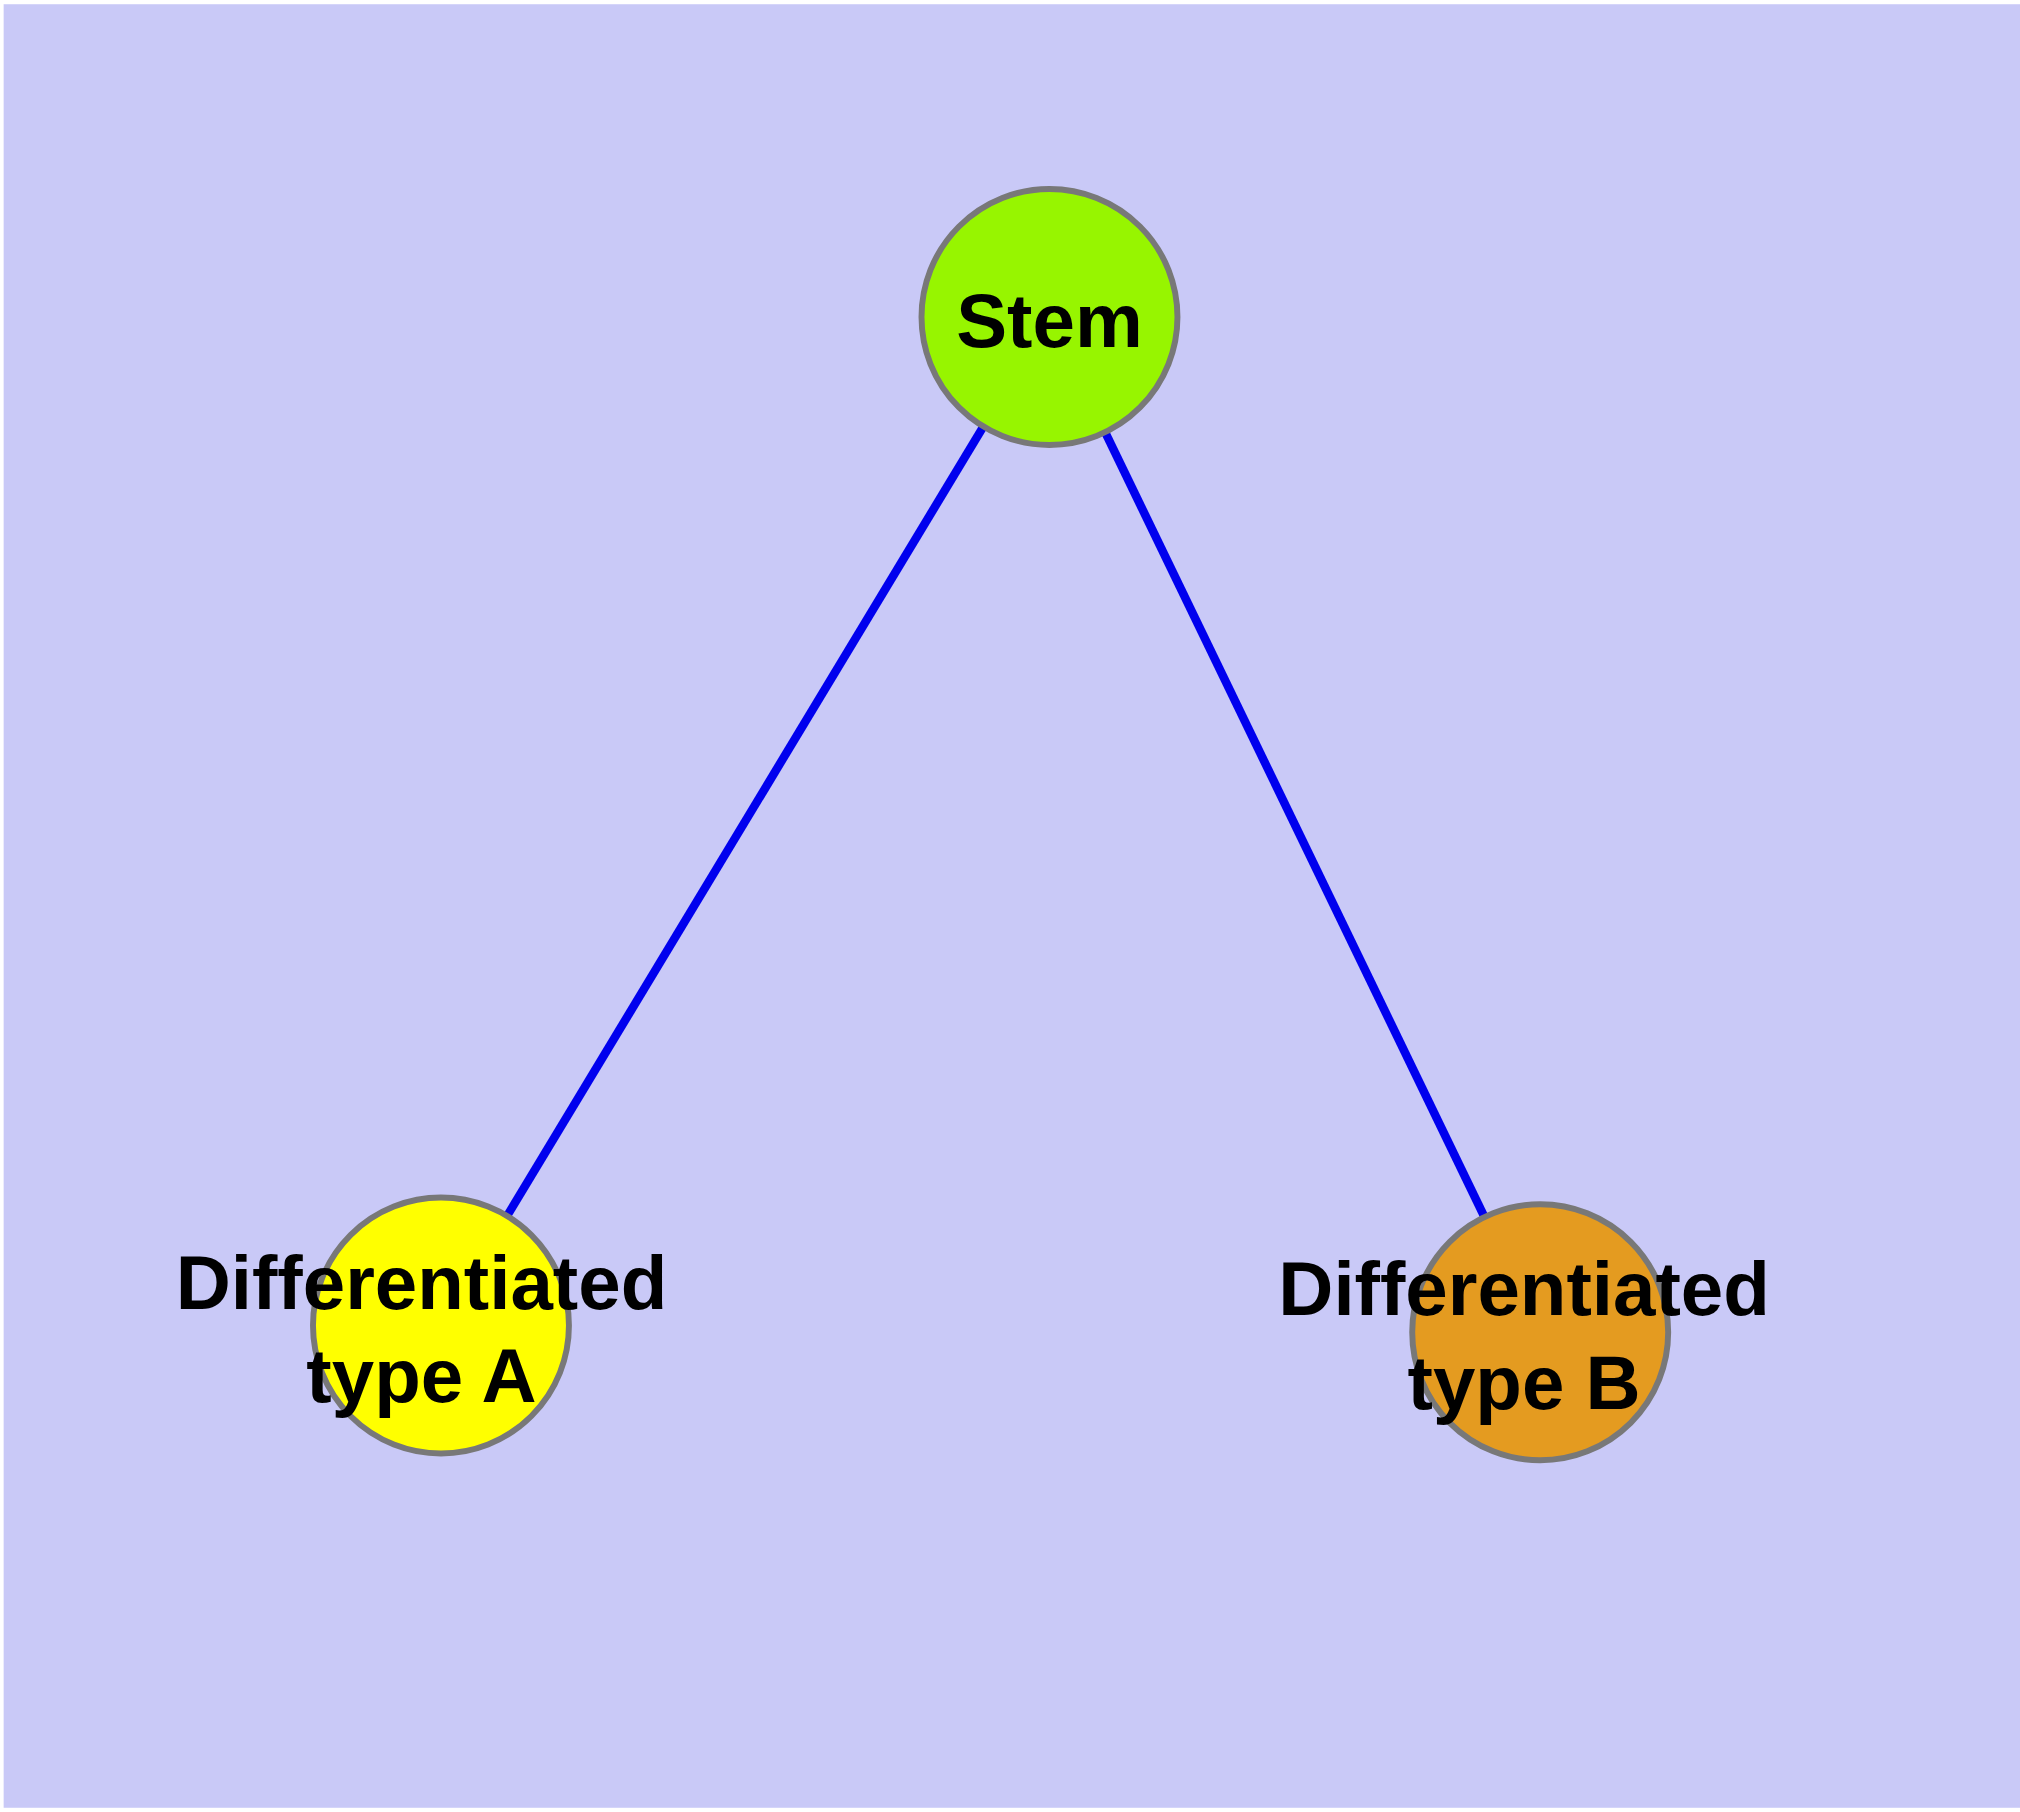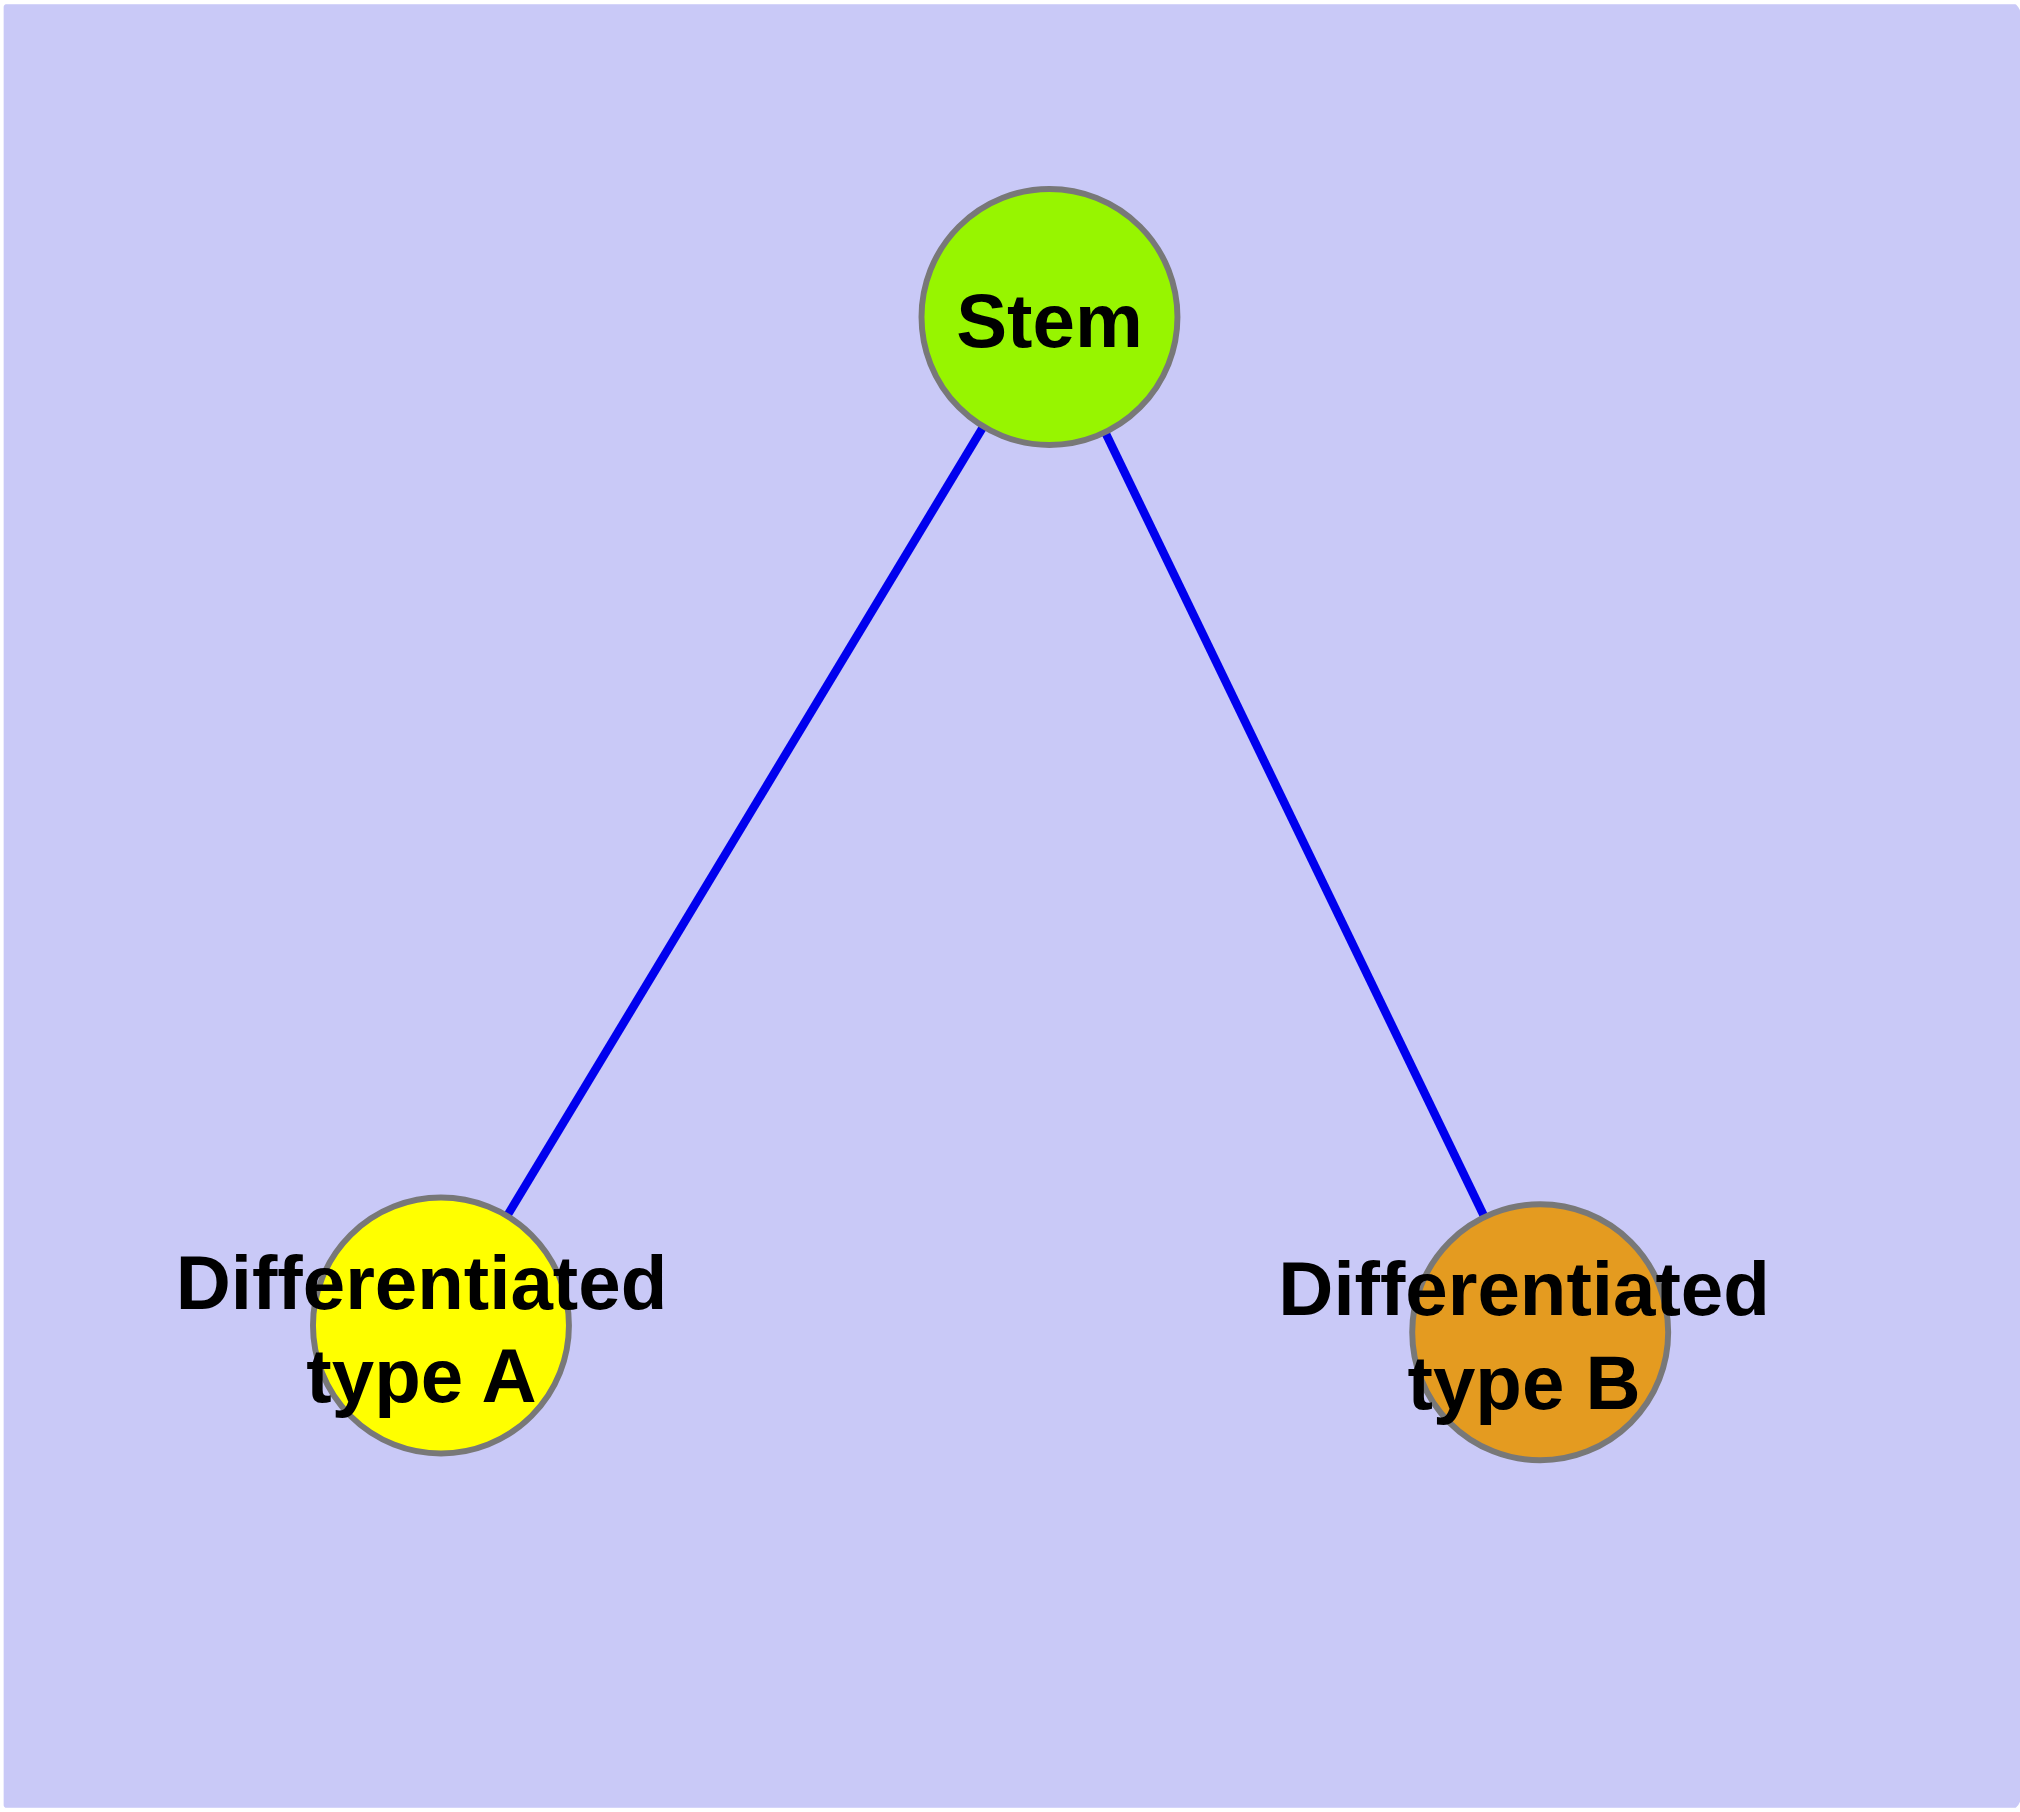--- a/index.html
+++ b/index.html
@@ -6,21 +6,20 @@
     margin: 0;
     padding: 0;
     background: #ffffff;
   }
   .page {
     position: relative;
     width: 2021px;
     height: 1812px;
     overflow: hidden;
     background: #ffffff;
-    border-radius: 16px;
   }
   svg.diagram {
     position: absolute;
     left: 0;
     top: 0;
     display: block;
   }
   .node-label {
     font-family: "Liberation Sans", sans-serif;
     font-weight: bold;

